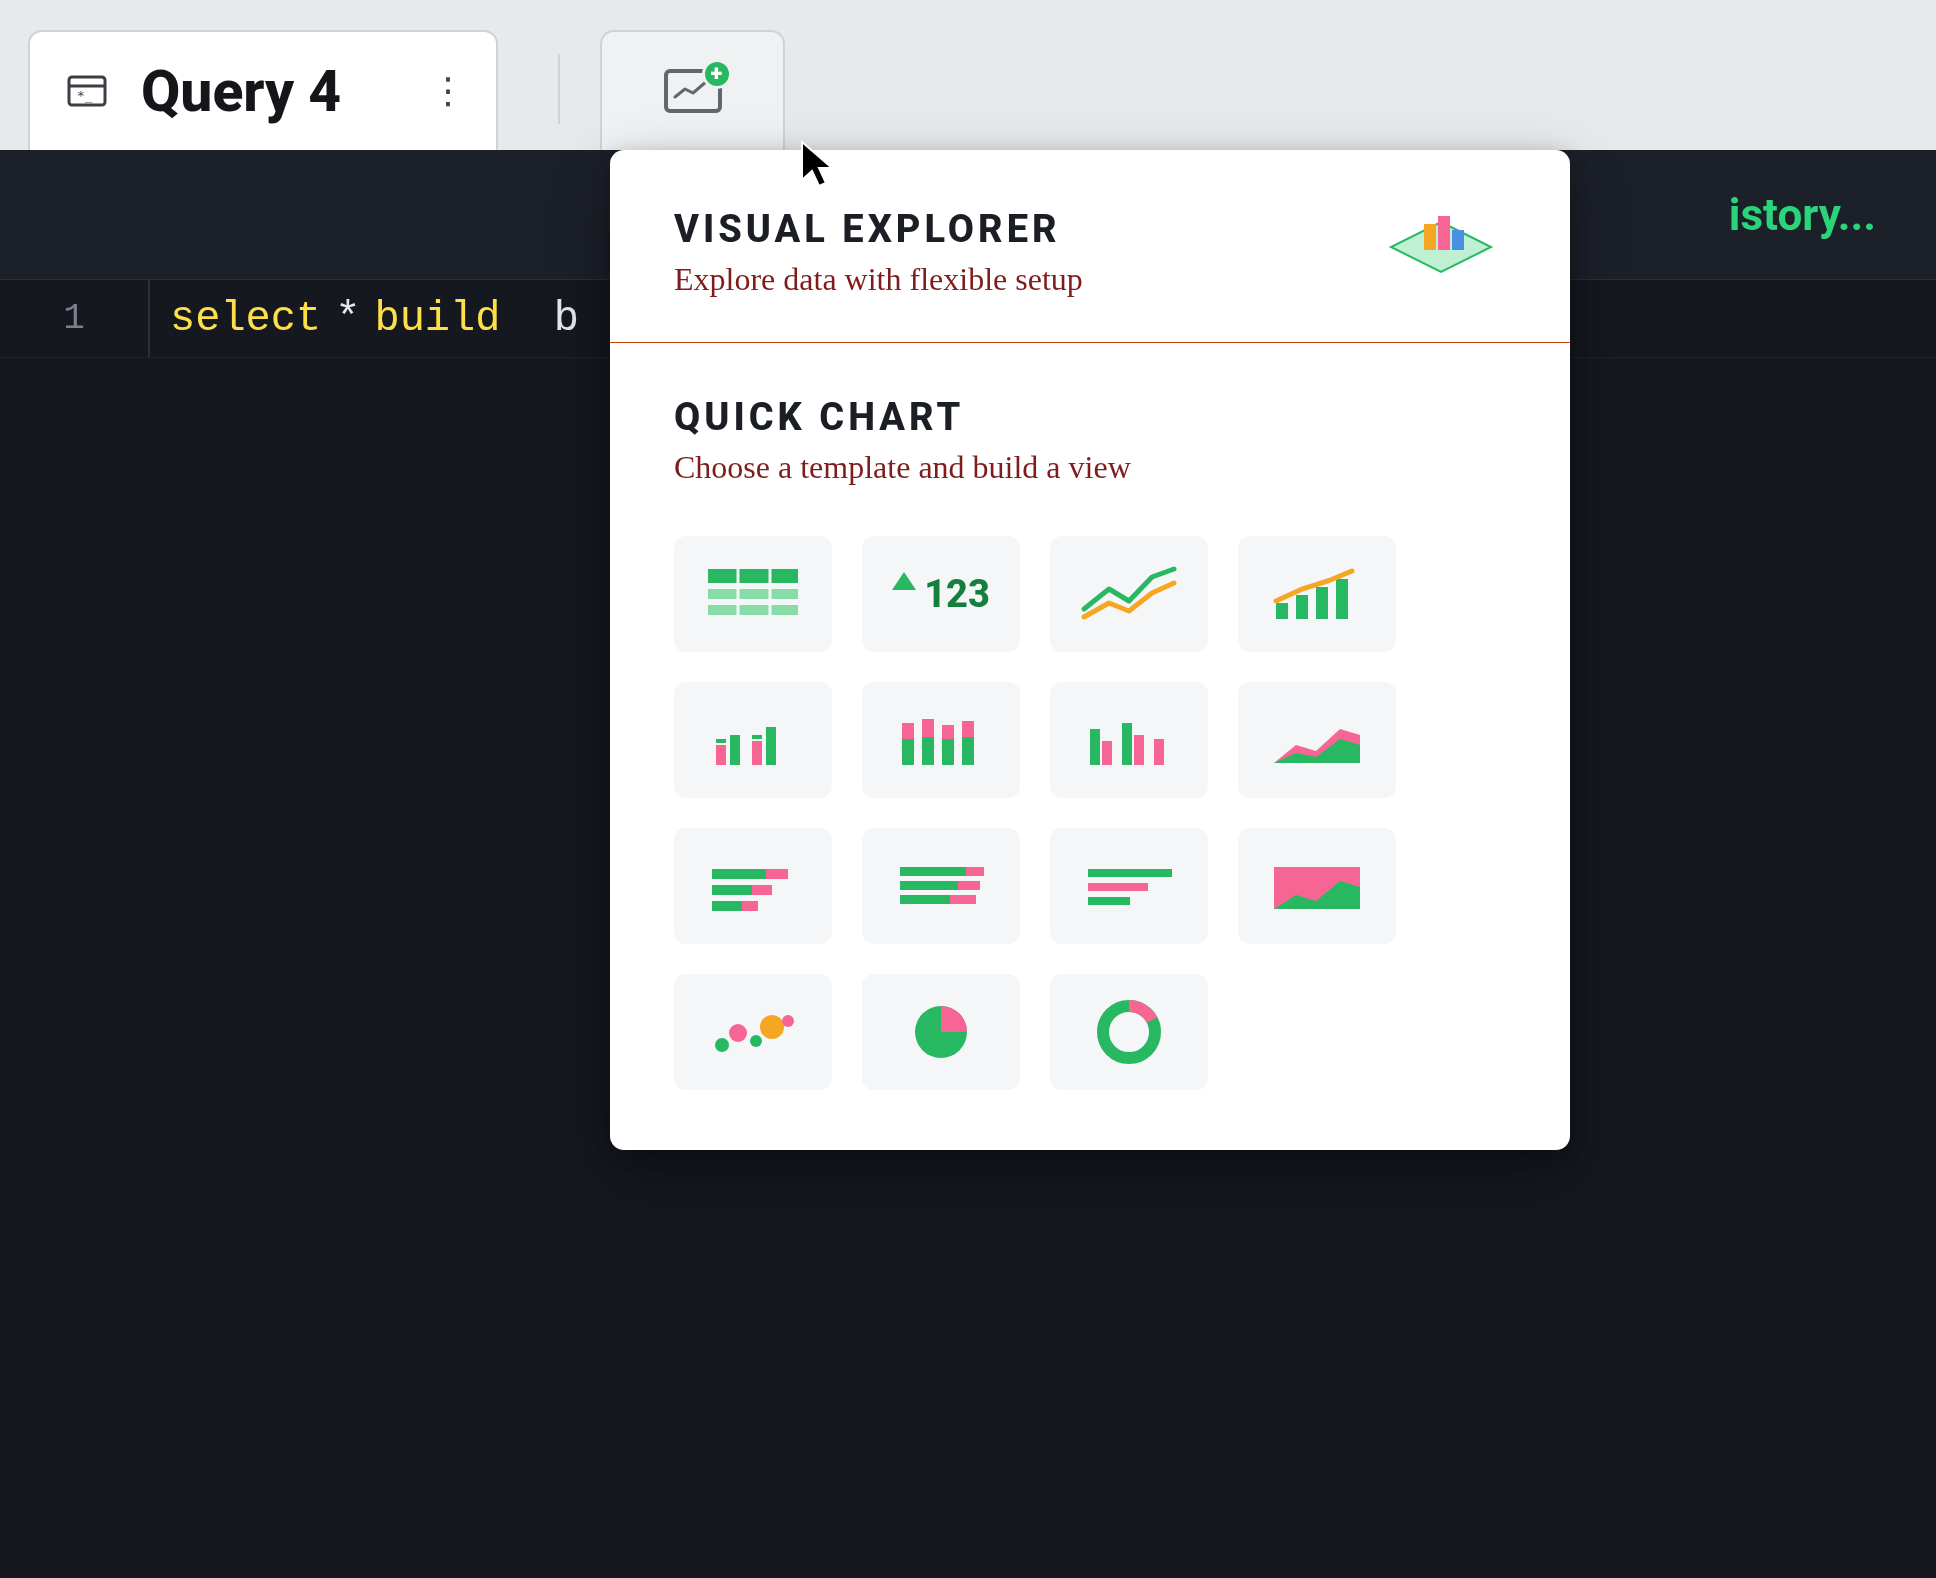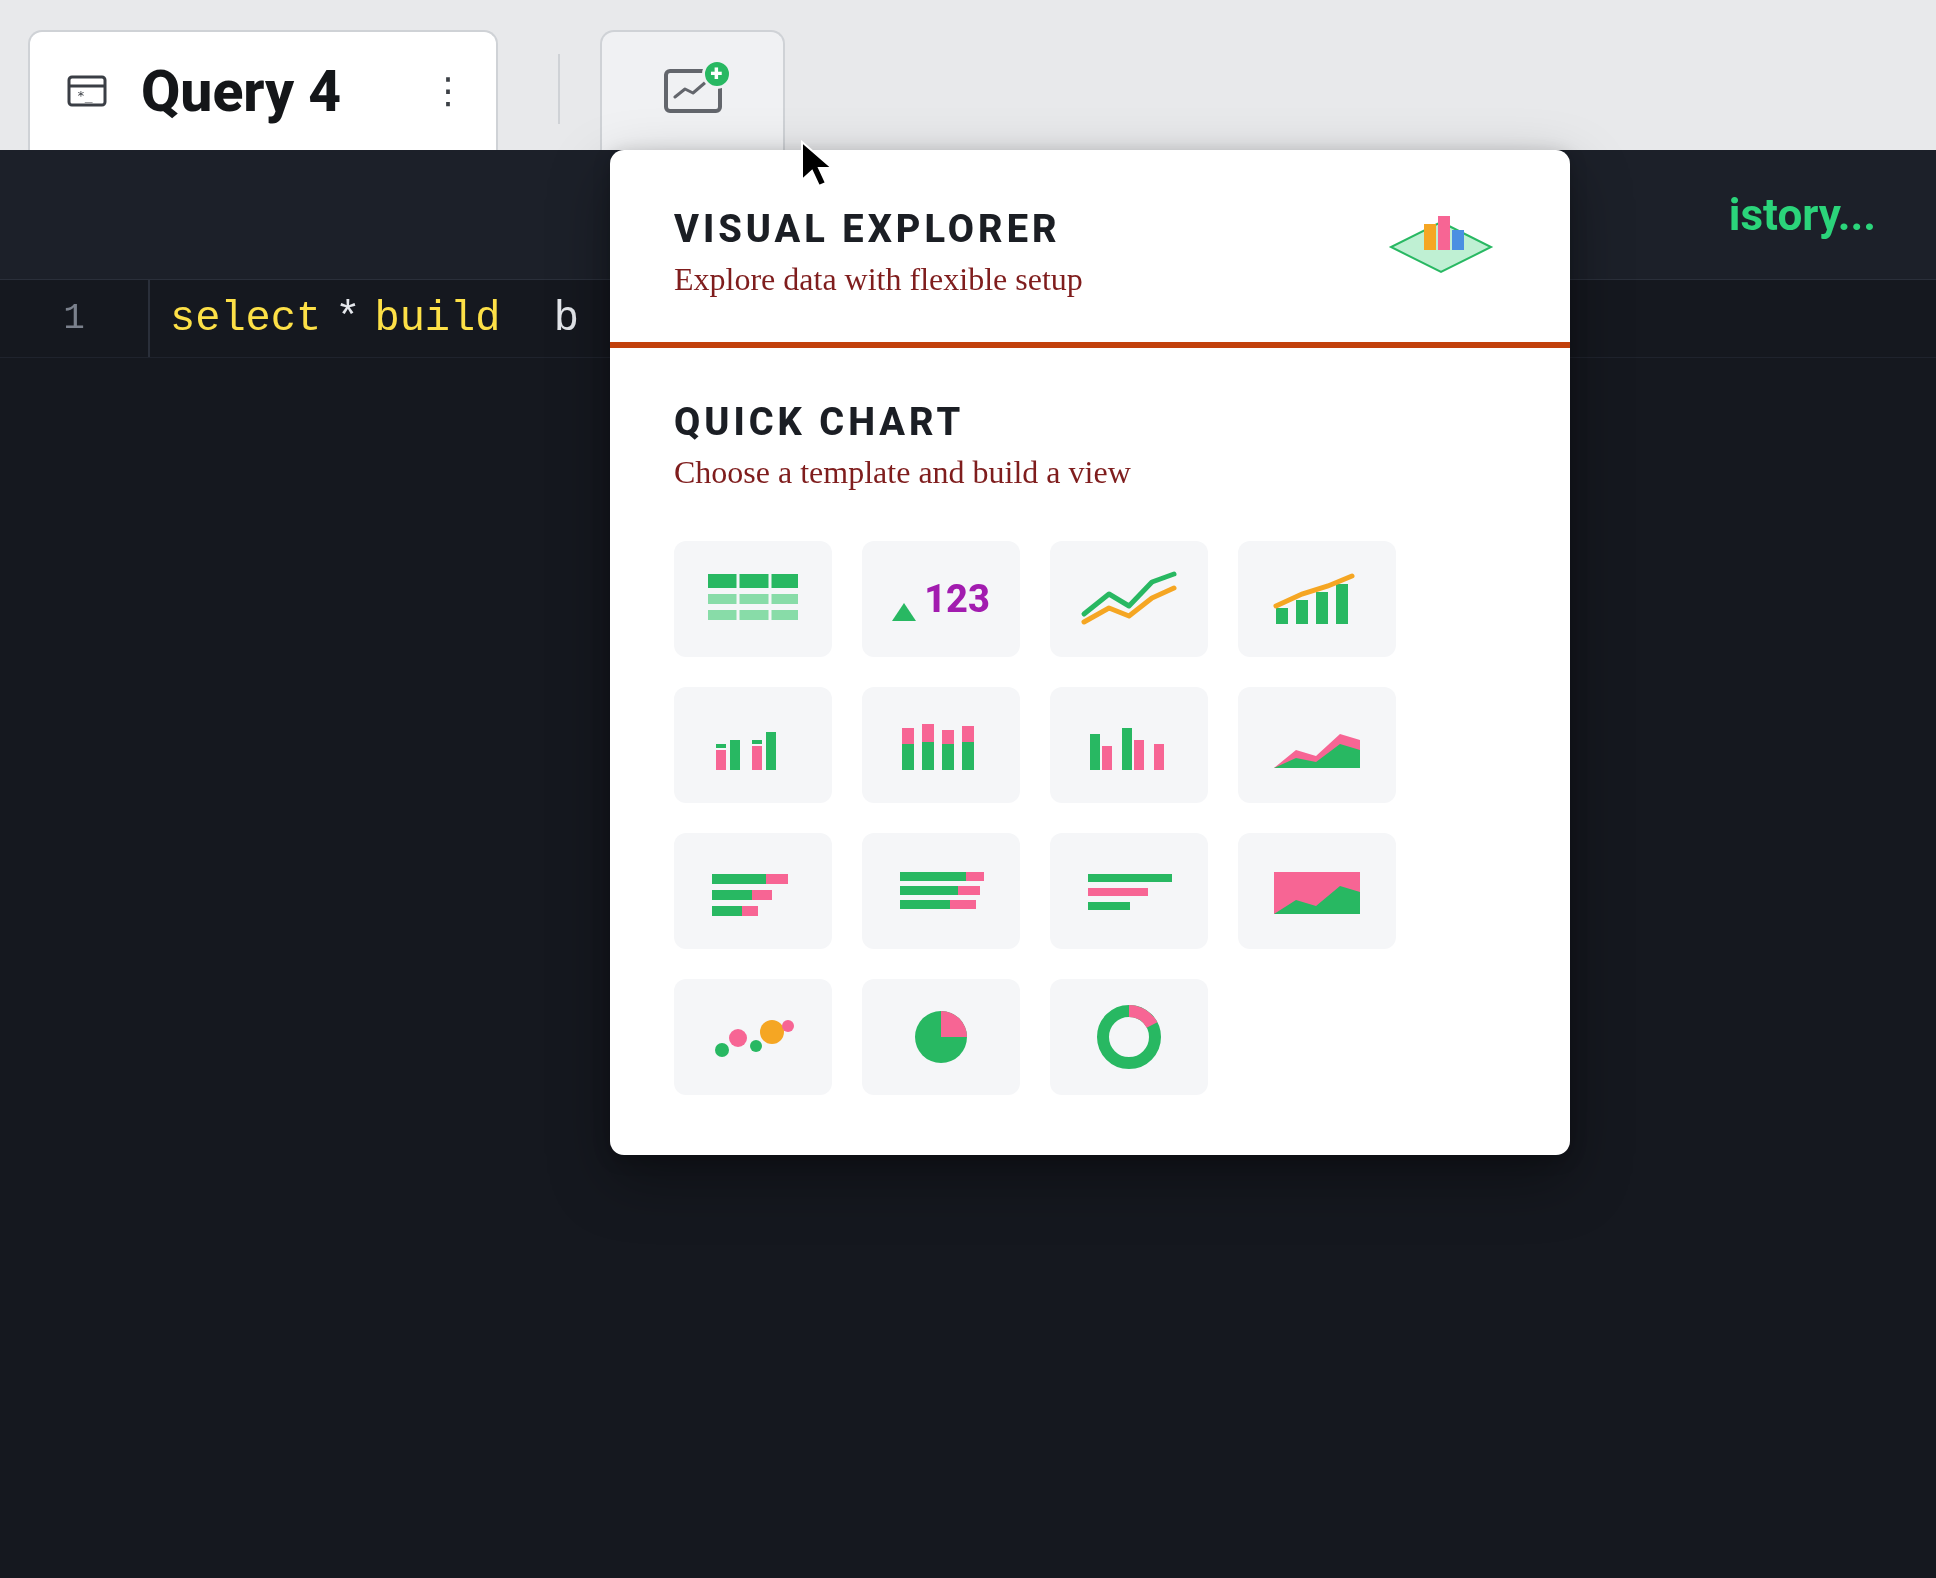--- a/index.html
+++ b/index.html
@@ -158,21 +158,21 @@
     border-radius:14px;
     box-shadow:0 24px 60px rgba(0,0,0,0.35), 0 4px 18px rgba(0,0,0,0.2);
     z-index:40;
     padding:0 0 60px 0;
   }
   .popover-section {
     padding:52px 64px 40px 64px;
   }
   .popover-section.top {
     display:flex;align-items:center;gap:30px;
-    border-bottom:6px solid #c2410c;
+    border-bottom:1px solid #c2410c;
   }
   .sec-text { flex:1; }
   .sec-title {
     font-size:38px;
     font-weight:800;
     letter-spacing:4px;
     color:#1b1e24;
     text-transform:uppercase;
     margin-bottom:10px;
   }
@@ -191,21 +191,21 @@
   }
   .chart-tile {
     width:158px;height:116px;
     background:#f5f6f8;
     border-radius:12px;
     display:flex;align-items:center;justify-content:center;
     cursor:pointer;
   }
   .chart-tile svg { display:block; }
   .chart-tile .big-num {
-    color:#a21caf;font-weight:800;font-size:38px;display:flex;align-items:flex-end;gap:8px;
+    color:#15803d;font-weight:800;font-size:38px;display:flex;align-items:flex-start;gap:8px;
   }
   .chart-tile .tri { width:0;height:0;border-left:12px solid transparent;border-right:12px solid transparent;border-bottom:18px solid #28b862; }
 
 </style>
 </head>
 <body>
 
 <div class="tabbar">
   <div class="tab query-tab">
     <span class="tab-icon">

